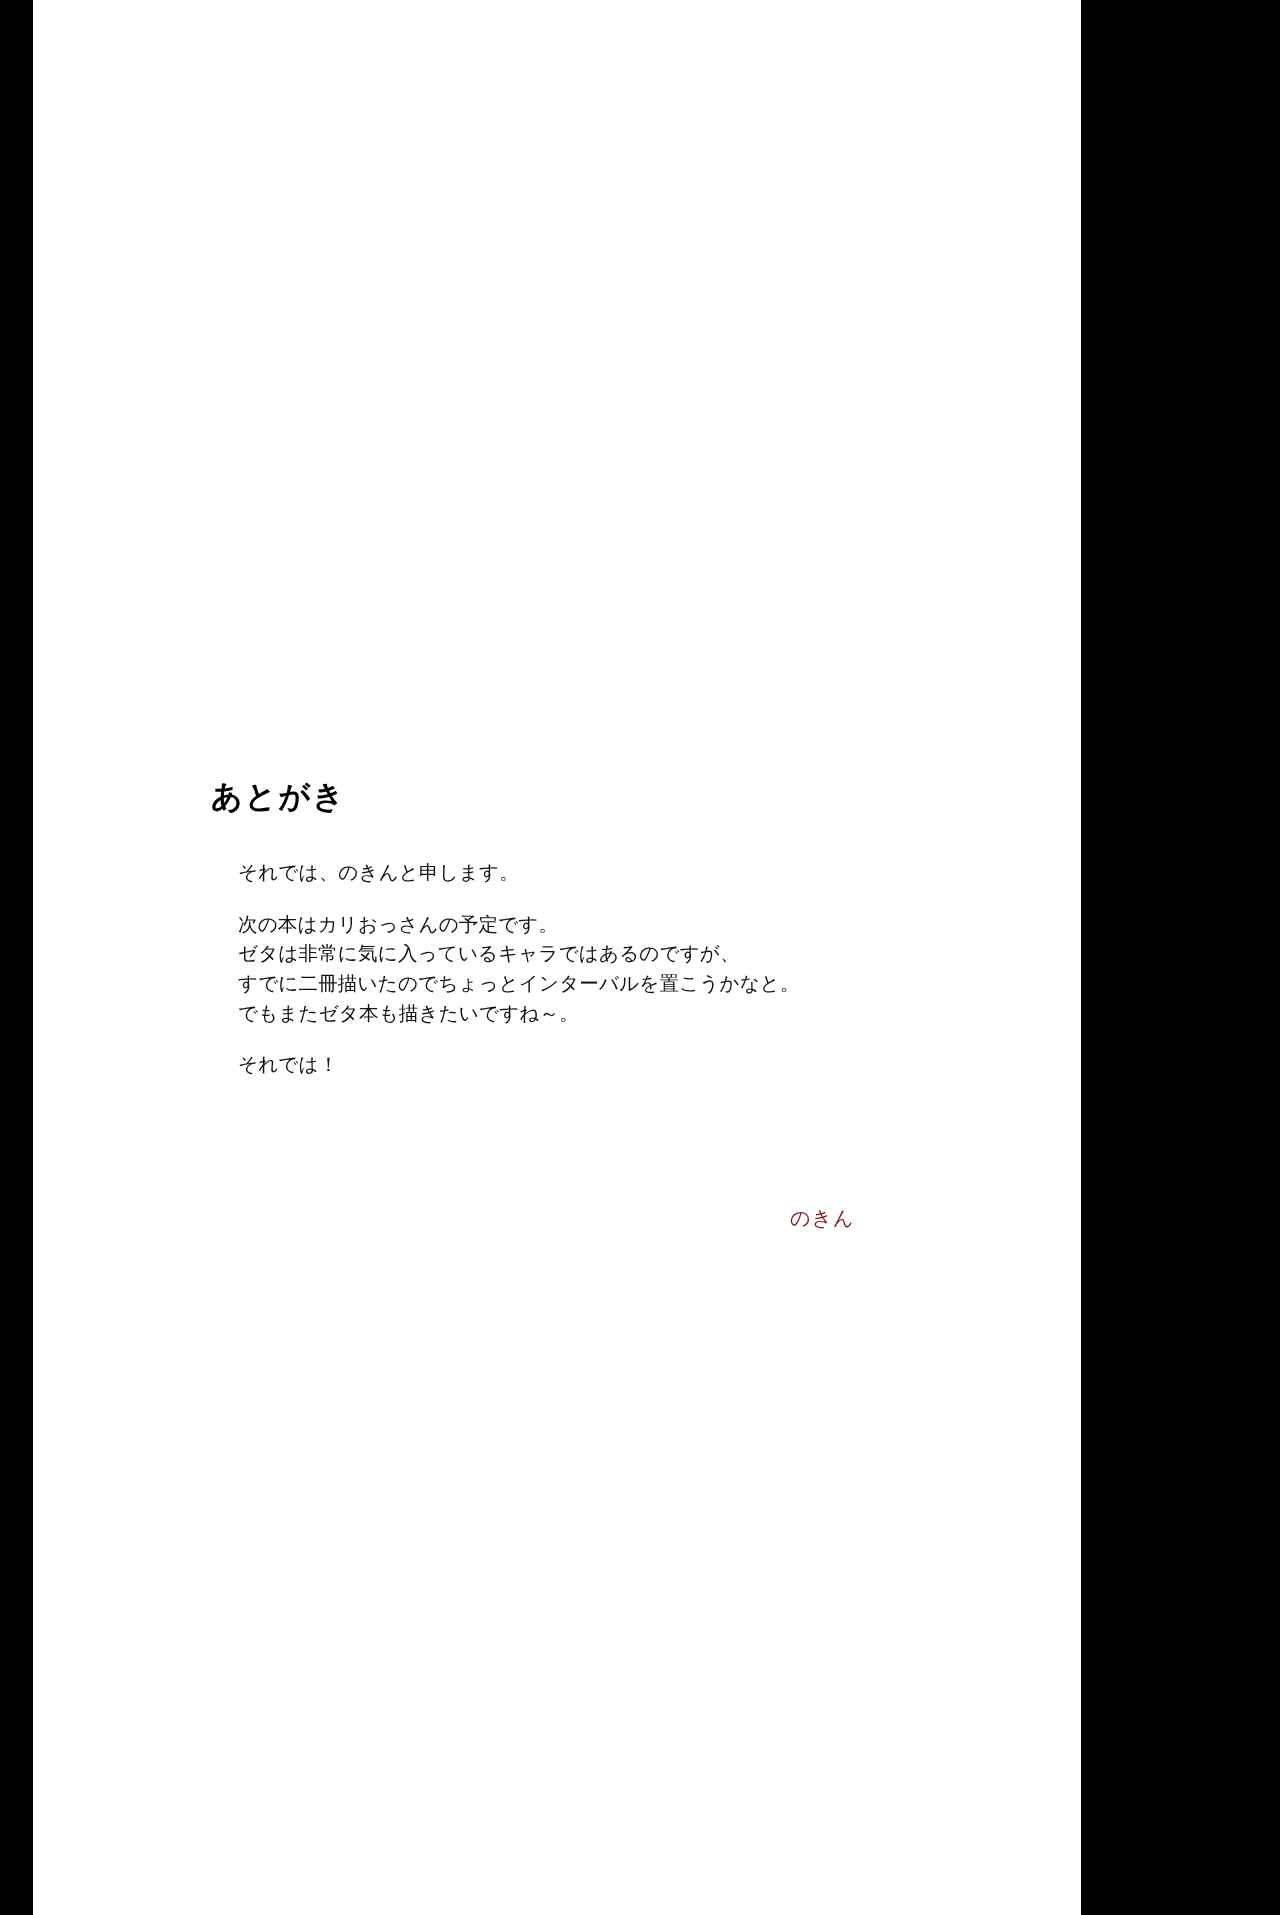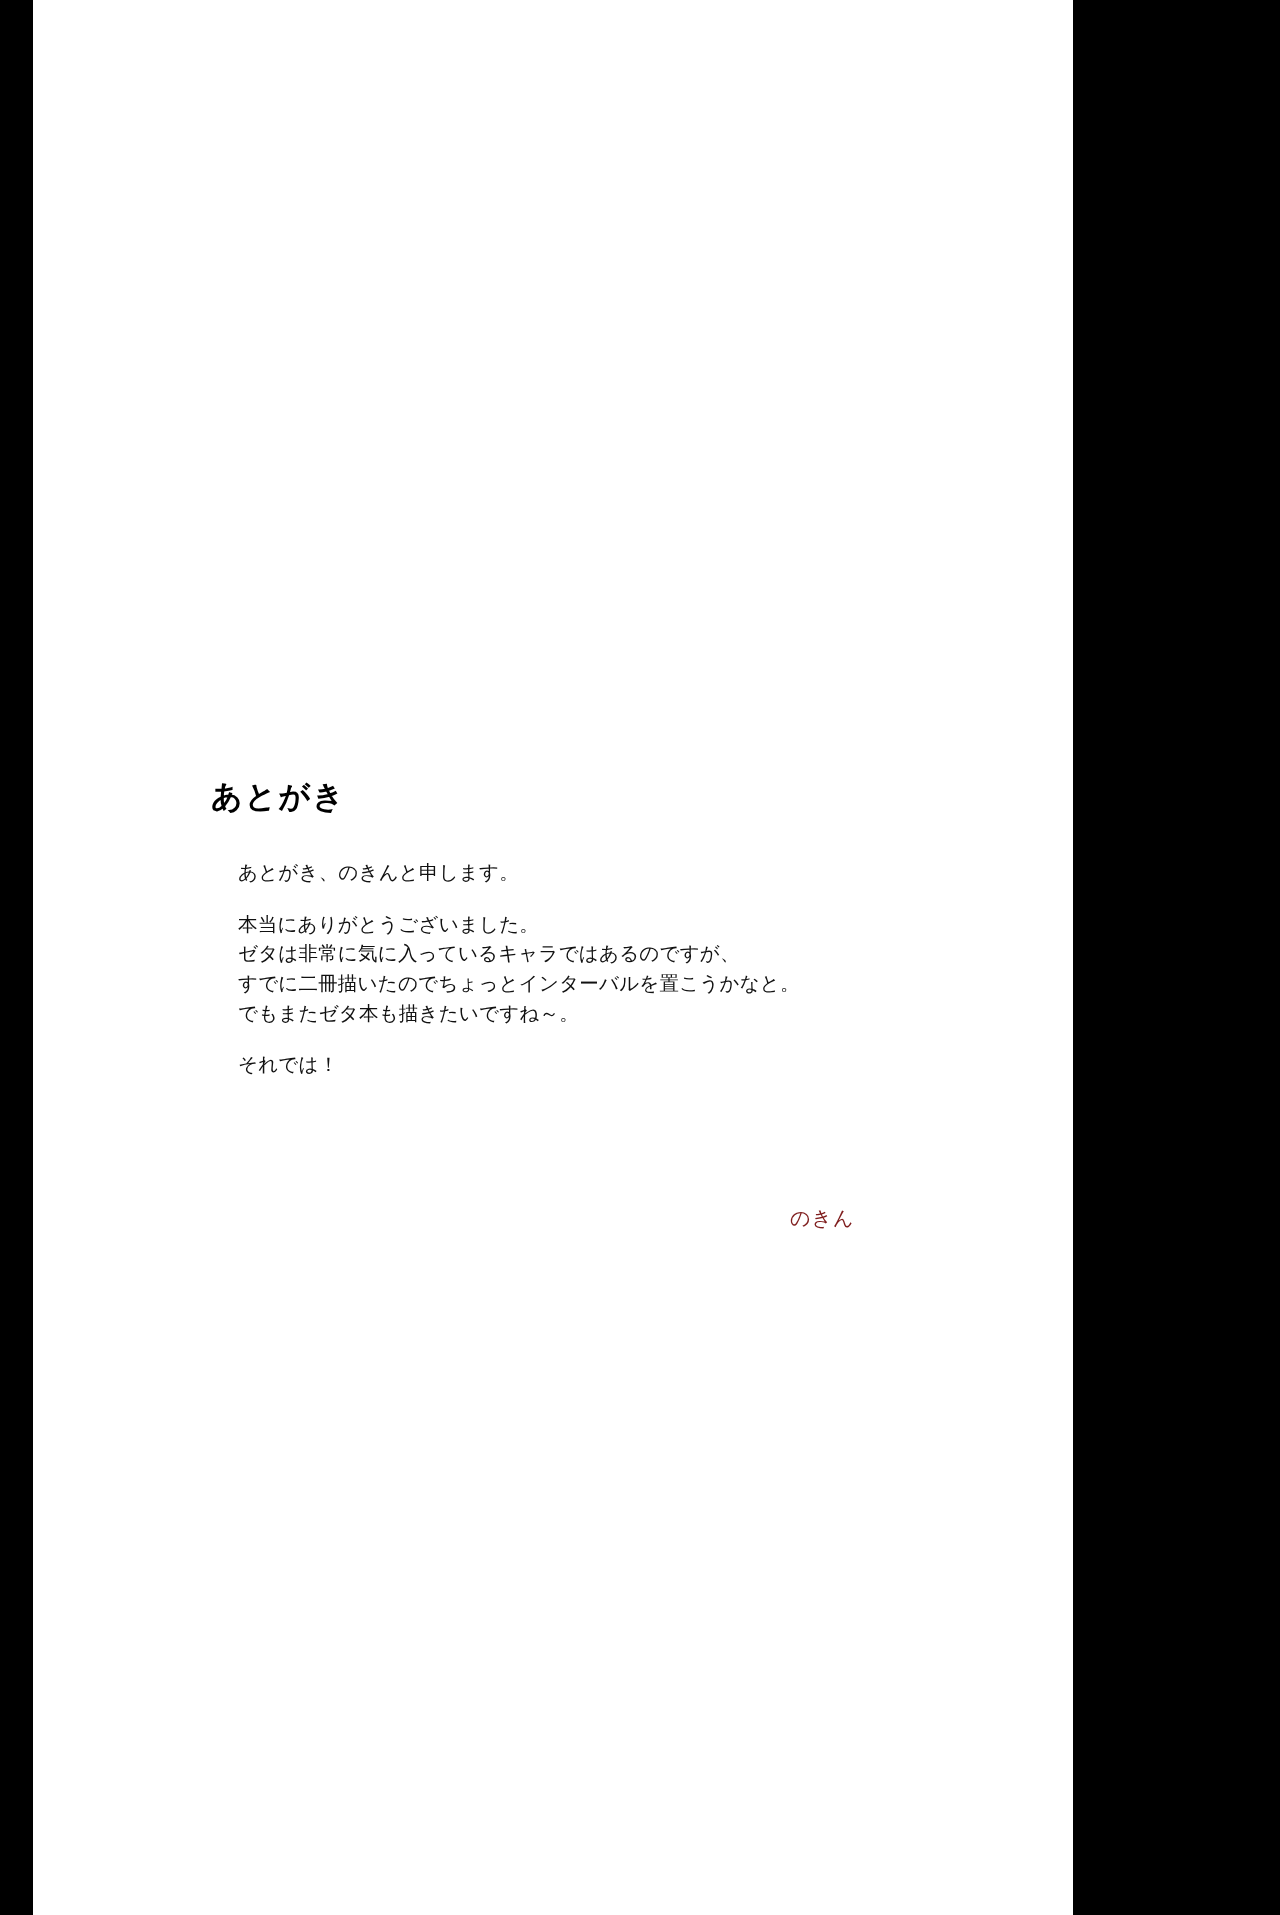--- a/index.html
+++ b/index.html
@@ -13,20 +13,21 @@
     overflow: hidden;
     font-family: "DejaVu Sans", "Liberation Sans", sans-serif;
   }
   .page {
     position: absolute;
     left: 33px;
     top: 0px;
     width: 1040px;
     height: 1915px;
     background: #ffffff;
+    padding-left: 8px;
   }
   .afterword-block {
     position: absolute;
     left: 0;
     top: 0;
     width: 100%;
     height: 100%;
   }
   .heading {
     position: absolute;
@@ -64,22 +65,22 @@
     letter-spacing: 1px;
   }
 </style>
 </head>
 <body>
 
 <div class="page">
   <div class="afterword-block">
     <div class="heading">あとがき</div>
     <div class="body-text">
-      <p class="para">あとがき、のきんと申します。</p>
-      <p class="para">本当にありがとうございました。
+      <p class="para">それでは、のきんと申します。</p>
+      <p class="para">次の本はカリおっさんの予定です。
 ゼタは非常に気に入っているキャラではあるのですが、
 すでに二冊描いたのでちょっとインターバルを置こうかなと。
 でもまたゼタ本も描きたいですね～。</p>
       <p class="para">それでは！</p>
     </div>
     <div class="signature">のきん</div>
   </div>
 </div>
 
 </body></html>

